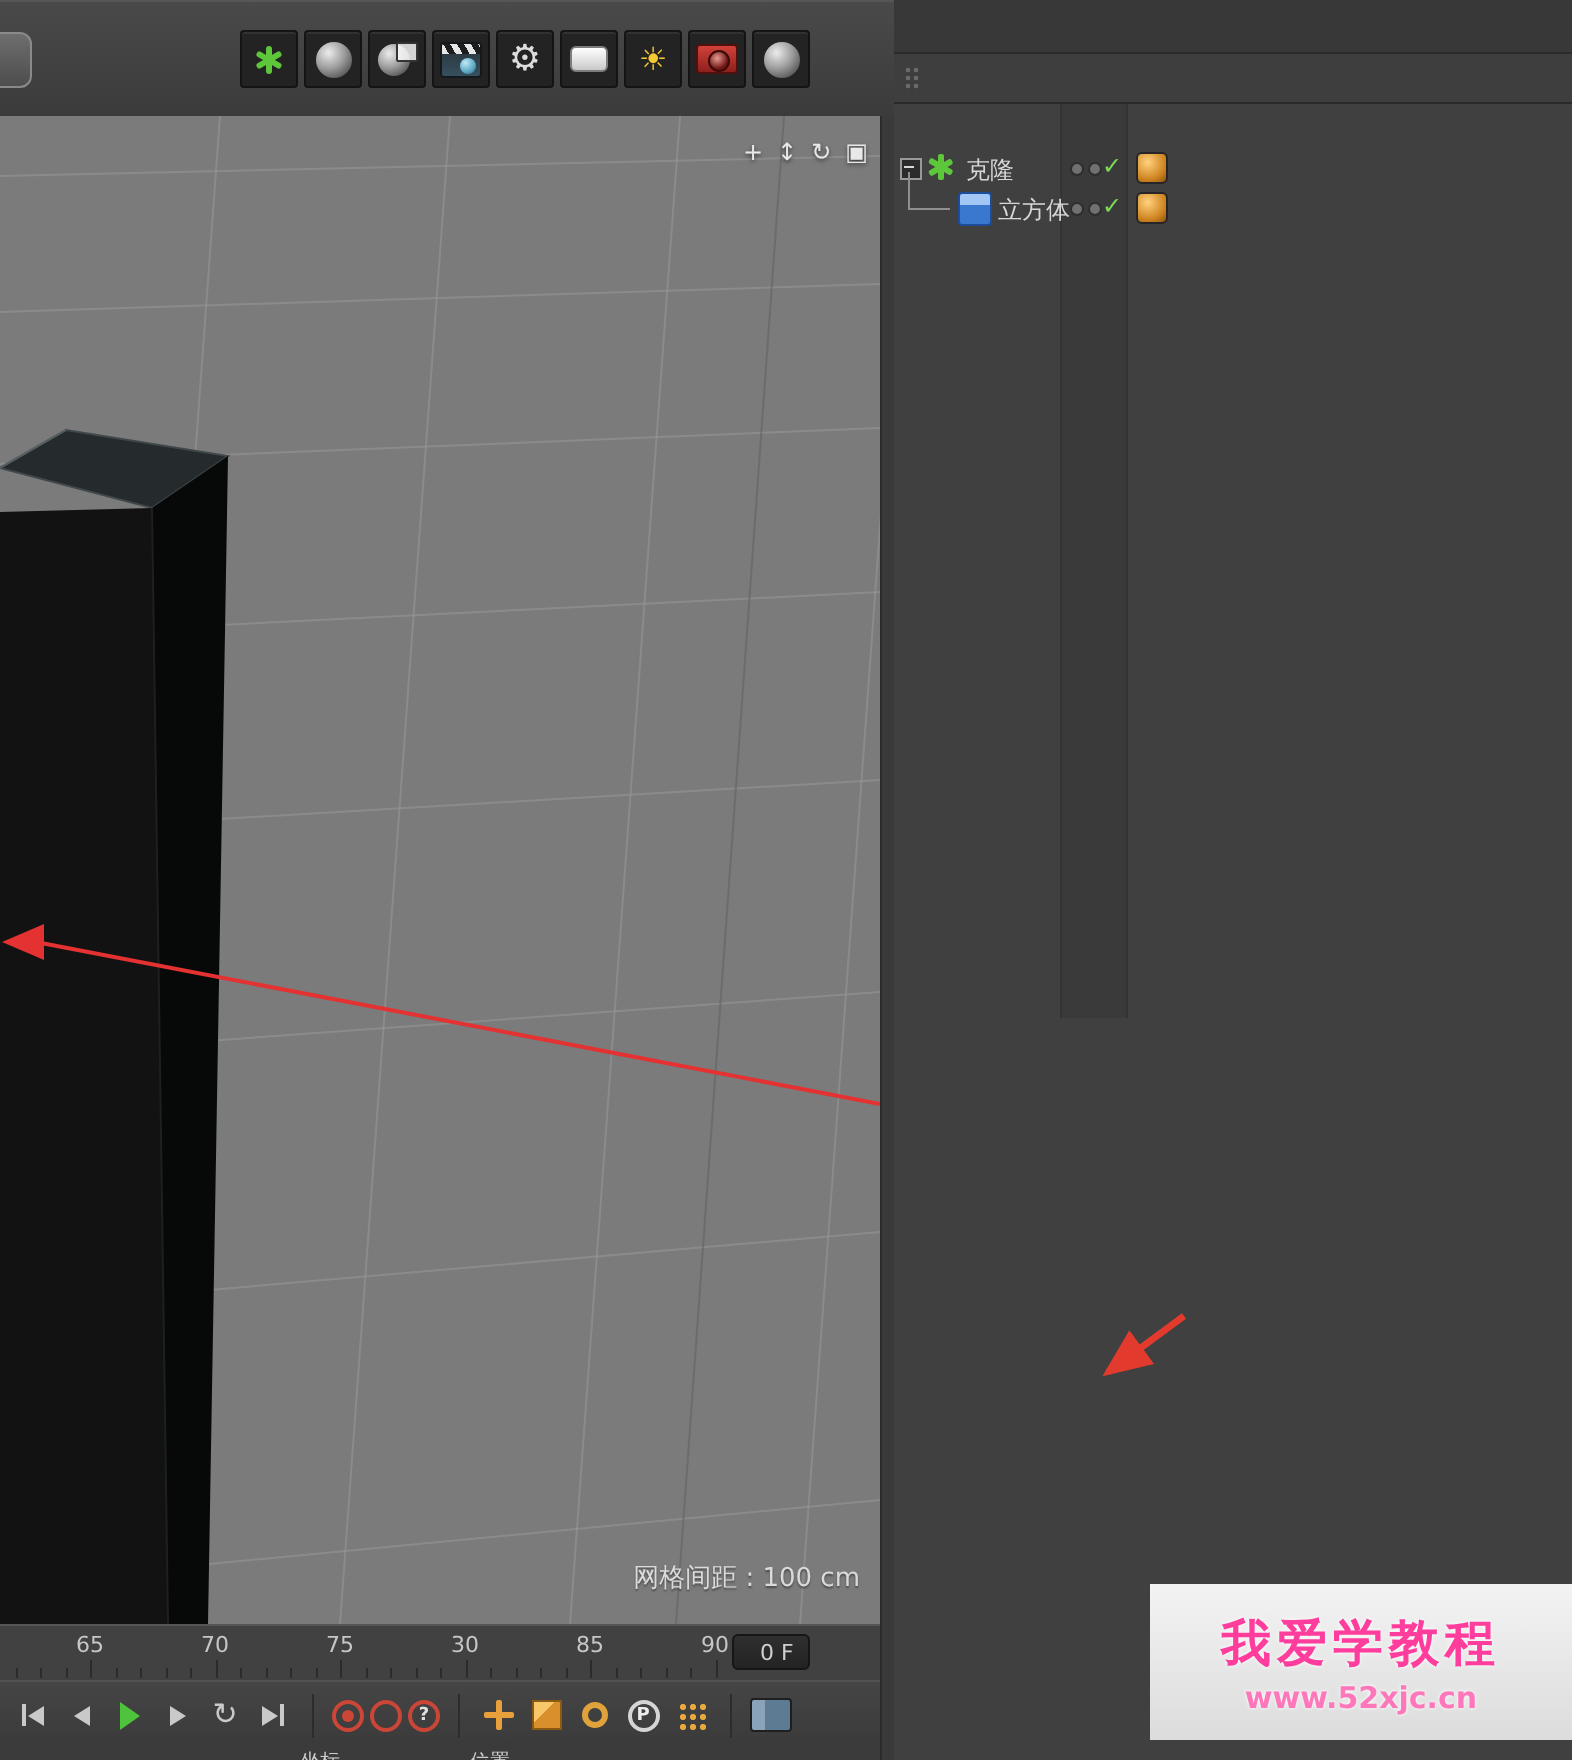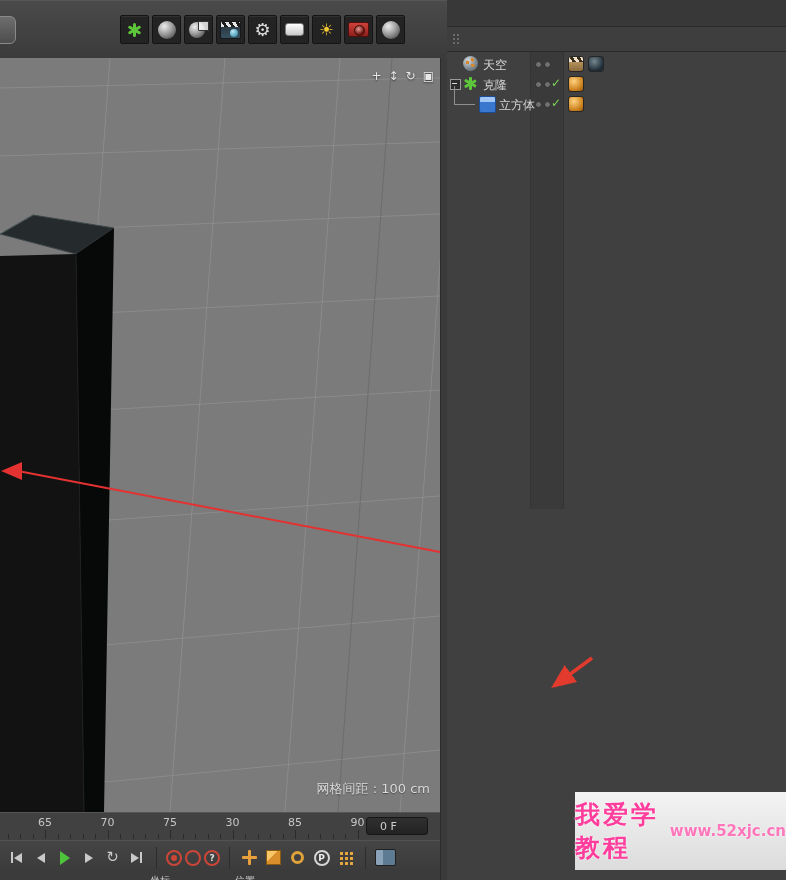--- a/index.html
+++ b/index.html
@@ -88,21 +88,21 @@
     background:repeating-linear-gradient(60deg,#efe3cd 0 3px,#3a2d18 3px 6px);}
   .tag-sky-material{background:radial-gradient(circle at 38% 32%,#74878f,#1f2c36 72%);}
   .tag-material{background:radial-gradient(circle at 35% 30%,#ffd27e,#cd831f 65%,#8a5410);}
   .attr-arrow{position:absolute;left:540px;top:652px;width:62px;height:48px;z-index:5;pointer-events:none;}
 
   
   .ruler{position:absolute;left:0;top:812px;width:440px;height:28px;background:#414141;
     border-top:1px solid #555;border-bottom:1px solid #292929;overflow:hidden;}
   .rlabel{position:absolute;top:3px;transform:translateX(-50%);font-size:11px;color:#c6c6c6;}
   .rtick{position:absolute;bottom:2px;width:1px;background:#2b2b2b;}
-  .framebox{position:absolute;left:366px;top:4px;width:62px;height:18px;background:linear-gradient(#2f2f2f,#232323);
+  .framebox{position:absolute;left:366px;top:4px;width:39px;height:18px;background:linear-gradient(#2f2f2f,#232323);
     border:1px solid #161616;border-radius:3px;color:#cfcfcf;font-size:11px;display:flex;align-items:center;padding-left:13px;box-sizing:border-box;}
 
   
   .bbar{position:absolute;left:0;top:840px;width:440px;height:34px;background:linear-gradient(#454545,#3a3a3a);
     border-top:1px solid #525252;display:flex;align-items:center;padding-left:6px;gap:3px;box-sizing:border-box;}
   .tpbtn{width:21px;height:21px;display:flex;align-items:center;justify-content:center;gap:1px;}
   .bar{width:2px;height:11px;background:#c9c9c9;}
   .tri-l{width:0;height:0;border-right:8px solid #c9c9c9;border-top:5.5px solid transparent;border-bottom:5.5px solid transparent;}
   .tri-r{width:0;height:0;border-left:8px solid #c9c9c9;border-top:5.5px solid transparent;border-bottom:5.5px solid transparent;}
   .tri-r.play{border-left-color:#4ec43c;border-left-width:10px;border-top-width:7px;border-bottom-width:7px;}
@@ -122,21 +122,21 @@
   .gridicon{width:14px;height:14px;background-image:radial-gradient(#e8a83c 1.4px,transparent 1.7px);background-size:5px 5px;}
   .panelicon{width:20px;height:15px;border:1px solid #1f1f1f;border-radius:2px;
     background:linear-gradient(90deg,#8aa3b8 0 35%,#5d7c94 35%);}
 
   
   .status{position:absolute;left:0;top:874px;width:440px;height:6px;background:#3b3b3b;overflow:hidden;}
   .statusfrag{position:absolute;top:0;font-size:10px;color:#cfcfcf;}
 
   
   .watermark{position:absolute;left:575px;top:792px;width:211px;height:78px;z-index:9;
-    background:linear-gradient(180deg,#f3f3f3,#dcdcdc);display:flex;
+    background:linear-gradient(180deg,#f3f3f3,#dcdcdc);display:flex;flex-direction:column;
     align-items:center;justify-content:center;gap:2px;}
   .wm1{font-size:25px;font-weight:bold;color:#ff3d9c;letter-spacing:3px;text-shadow:0 0 2px #ffffff;}
   .wm2{font-size:15px;font-weight:bold;color:#ff77bb;text-shadow:0 0 2px #ffffff;}
 </style>
 </head>
 <body>
 
 <div class="app">
 
   <div class="top-toolbar">
@@ -220,29 +220,20 @@
 
   <div class="right">
     <div class="right-topstrip"></div>
 
     <div class="panel-menu">
       <span class="grip"></span>
     </div>
 
     <div class="om-list">
       <div class="om-dotcol"></div>
-    <div class="om-row" style="top: 2px;">
-          <span class="obj-icon icon-sky-obj" style="left: 16px;"></span>
-          <span class="obj-label" style="left: 36px;">天空</span>
-          <span class="omdots"></span>
-          <span class="omtags">
-            <span class="tag tag-compositing"></span>
-            <span class="tag tag-sky-material"></span>
-          </span>
-        </div>
         <div class="om-row" style="top: 22px;"><div class="expander"></div><span class="obj-icon icon-cloner-obj" style="left: 16px;"><i></i></span><span class="obj-label" style="left: 36px; font-family: Liberation Serif, serif;">克隆</span><span class="omdots"></span><span class="omcheck">✓</span><span class="omtags">
             <span class="tag tag-material"></span>
           </span></div>
         <div class="om-row" style="top: 42px;">
           <div class="treeline"></div>
           <span class="obj-icon icon-cube-obj" style="left: 32px;"></span>
           <span class="obj-label" style="left: 52px;">立方体</span>
           <span class="omdots"></span>
           <span class="omcheck">✓</span>
           <span class="omtags">

